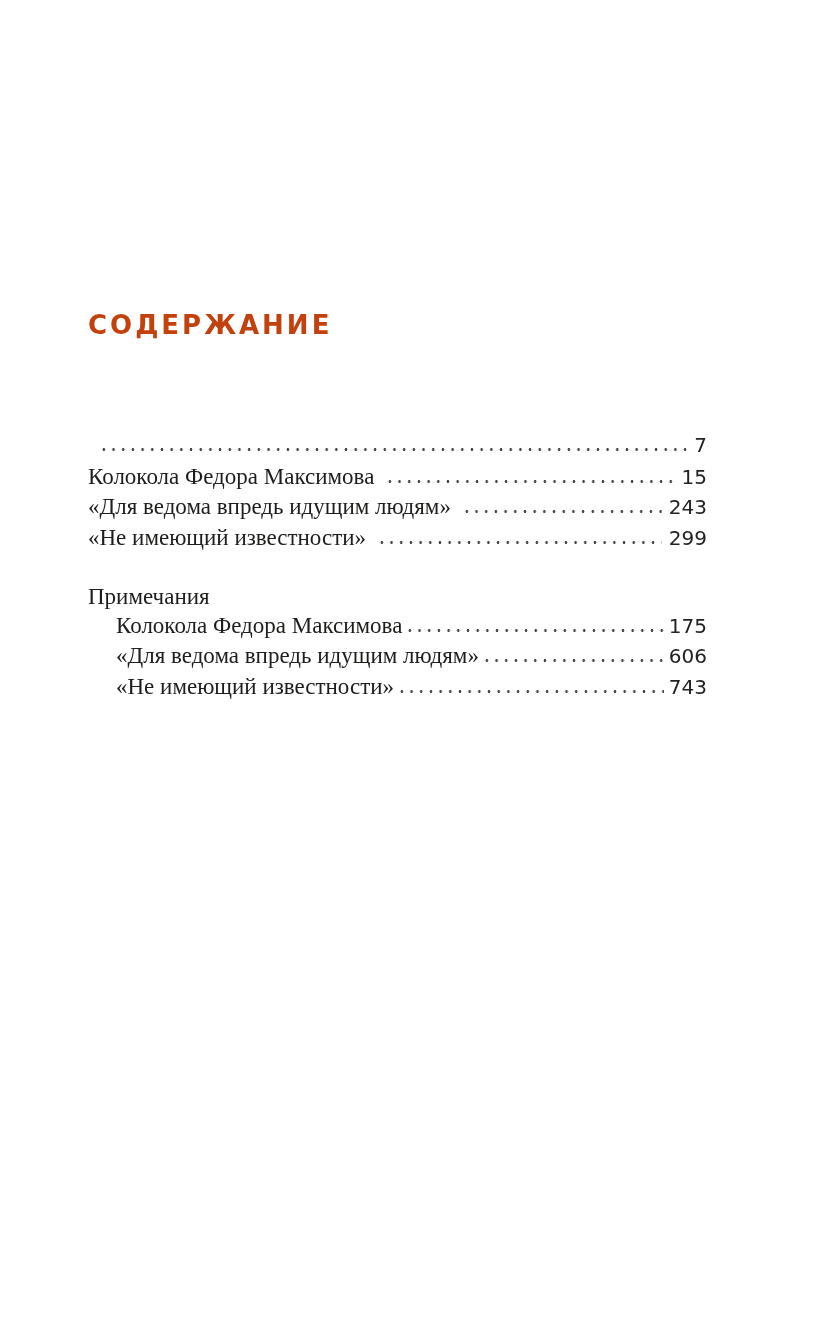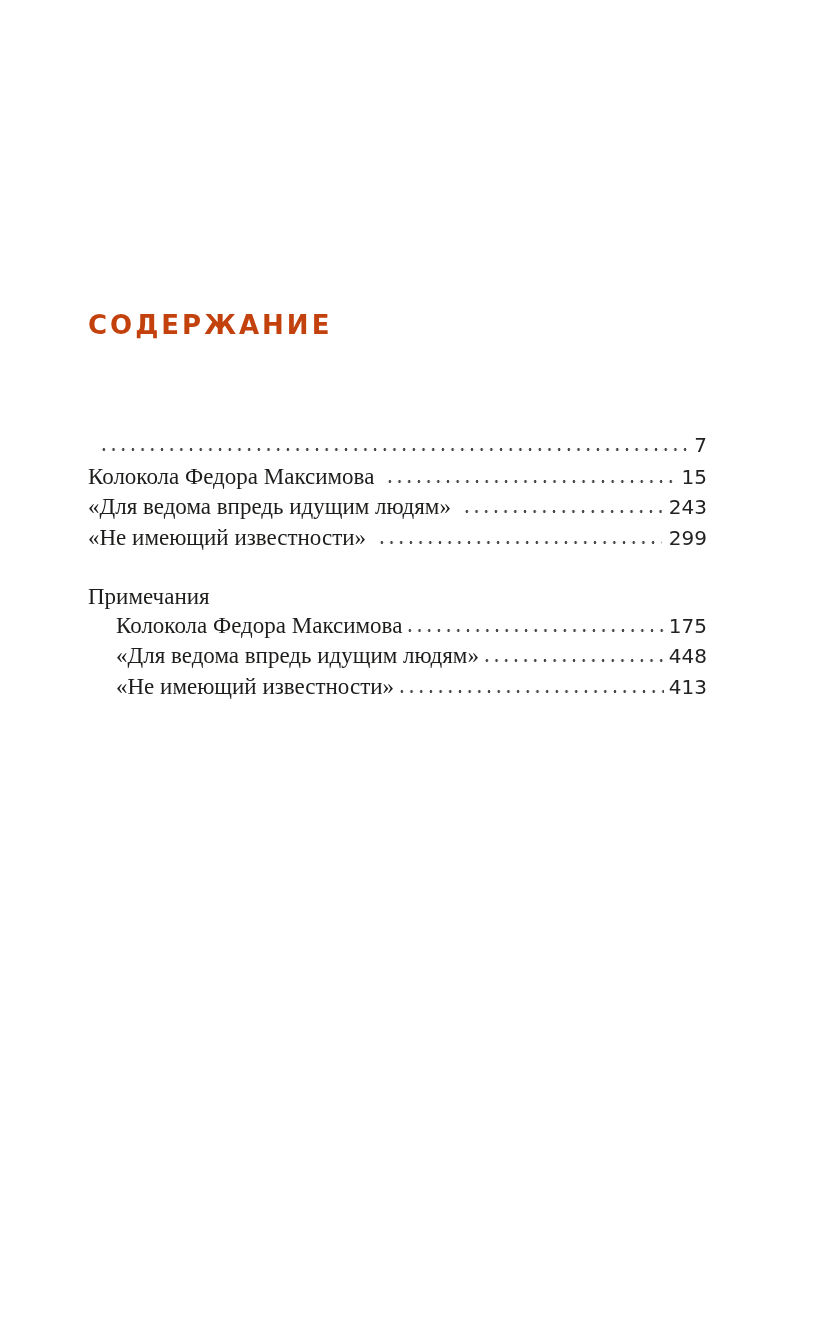--- a/index.html
+++ b/index.html
@@ -109,23 +109,23 @@
 
     <div class="toc-row notes indent">
       <span class="title">Колокола Федора Максимова</span>
       <span class="leader"></span>
       <span class="pagenum">175</span>
     </div>
 
     <div class="toc-row notes indent">
       <span class="title">«Для ведома впредь идущим людям»</span>
       <span class="leader"></span>
-      <span class="pagenum">448</span>
+      <span class="pagenum">606</span>
     </div>
 
     <div class="toc-row notes indent">
       <span class="title">«Не имеющий известности»</span>
       <span class="leader"></span>
-      <span class="pagenum">413</span>
+      <span class="pagenum">743</span>
     </div>
 
   </div>
 </div>
 
 </body></html>

